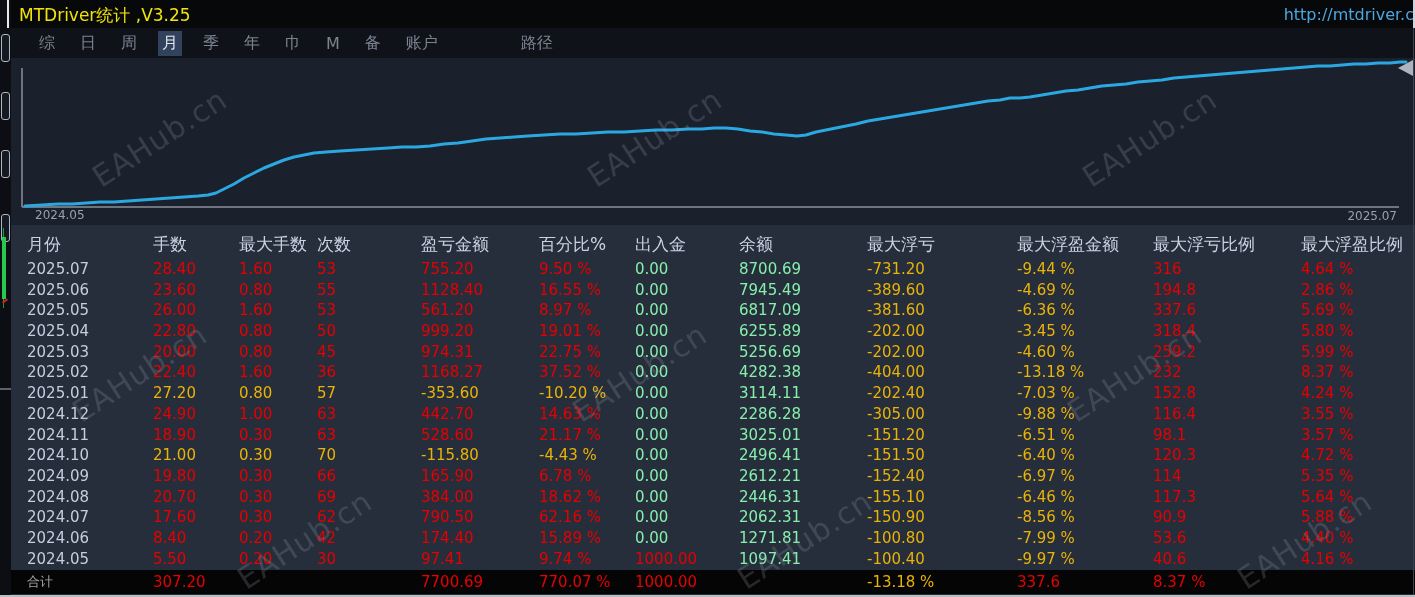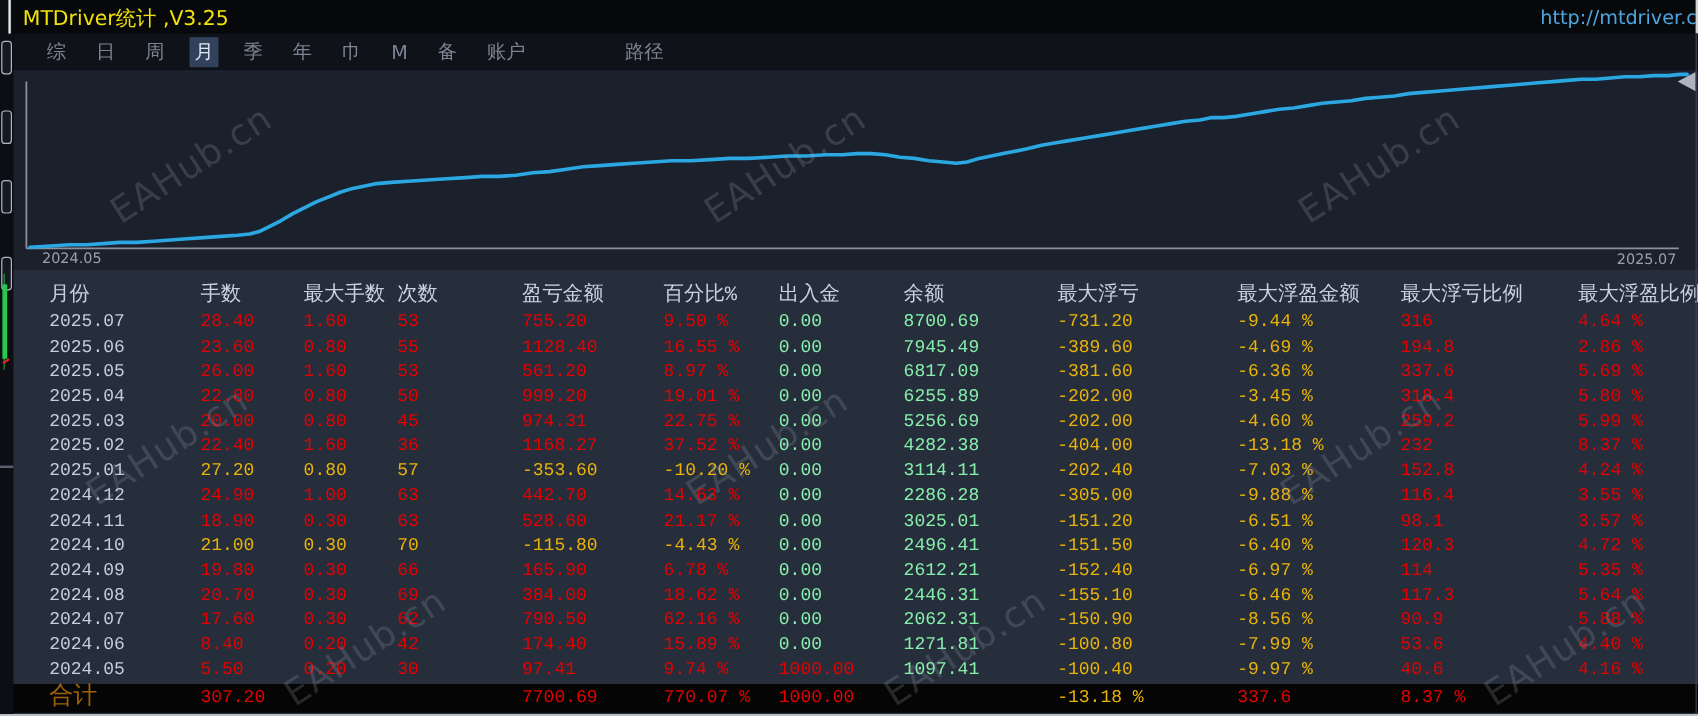--- a/index.html
+++ b/index.html
@@ -31,32 +31,32 @@
   
   .chart{position:absolute;left:11px;top:58px;width:1404px;height:167px;background:#1a202c;z-index:1;}
   .chart svg{position:absolute;left:0;top:0;}
   .axis-label{position:absolute;font-size:12px;color:#99a1ad;}
   .axis-label.start{left:24px;top:150px;}
   .axis-label.end{right:18px;top:151px;}
 
   
   .table{position:absolute;left:11px;top:225px;width:1404px;height:372px;background:#262d3b;z-index:1;
          box-sizing:border-box;}
-  .trow,.thead{display:grid;padding-left:30px;
-    grid-template-columns:126px 86px 78px 104px 118px 96px 104px 128px 150px 136px 148px 1fr;font-family:Liberation Mono, monospace;}
+  .trow,.thead{display:grid;padding-left:16px;
+    grid-template-columns:126px 86px 78px 104px 118px 96px 104px 128px 150px 136px 148px 1fr;}
   .thead{padding-top:8px;height:26px;}
   .th{font-size:17px;color:#c9d3e2;white-space:nowrap;overflow:visible;}
   .trow{height:20.7px;line-height:20.7px;}
   .cell{font-size:15px;white-space:nowrap;overflow:visible;}
   .c-month{color:#c5cedd;}
   .t-r{color:#e60000;}
   .t-g{color:#eab308;}
   .t-w{color:#86efac;}
   .trow.total{background:#050505;height:24px;line-height:24px;margin-top:1px;}
-  .trow.total .c-month{color:#a16207;font-size:20px;}
+  .trow.total .c-month{color:#a3a3a3;font-size:13px;}
 
   
   .wm{position:absolute;font-size:30px;color:rgba(158,167,182,0.22);transform:rotate(-33deg);
       transform-origin:left bottom;white-space:nowrap;z-index:3;pointer-events:none;letter-spacing:1px;}
 
   
   .right-border{position:absolute;right:1px;top:28px;width:1px;height:569px;background:#3c4452;z-index:6;}
   .bottom-border{position:absolute;left:0;bottom:0;width:1415px;height:2px;background:#b9bec7;z-index:6;}
   .end-marker{position:absolute;right:2px;top:60px;width:0;height:0;z-index:6;
       border-top:8px solid transparent;border-bottom:8px solid transparent;border-right:15px solid #aeb4bf;}

